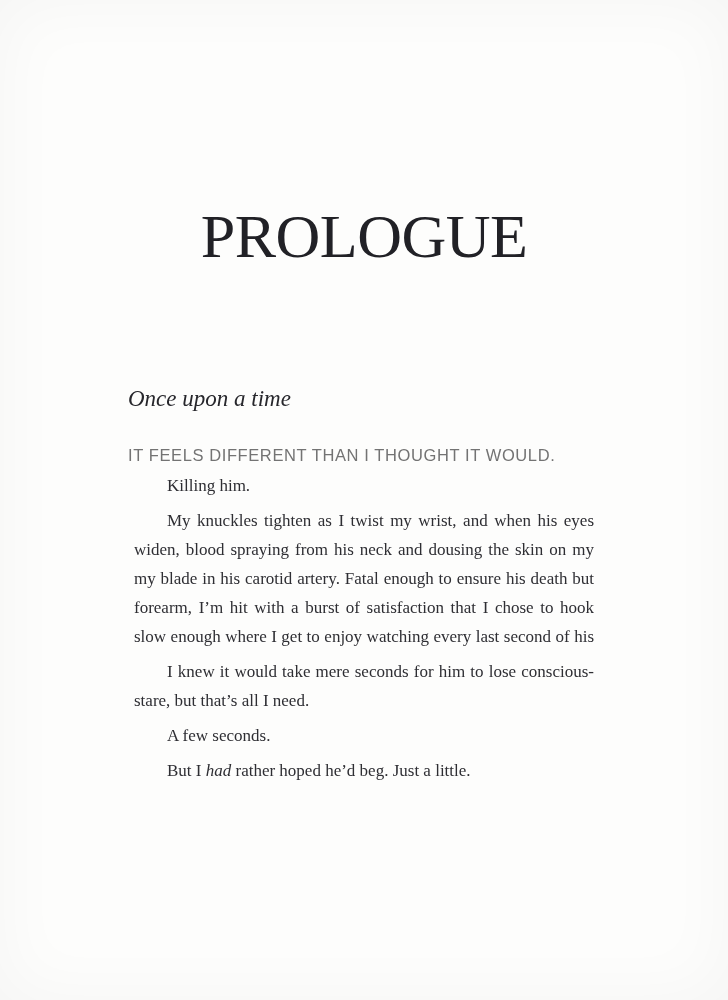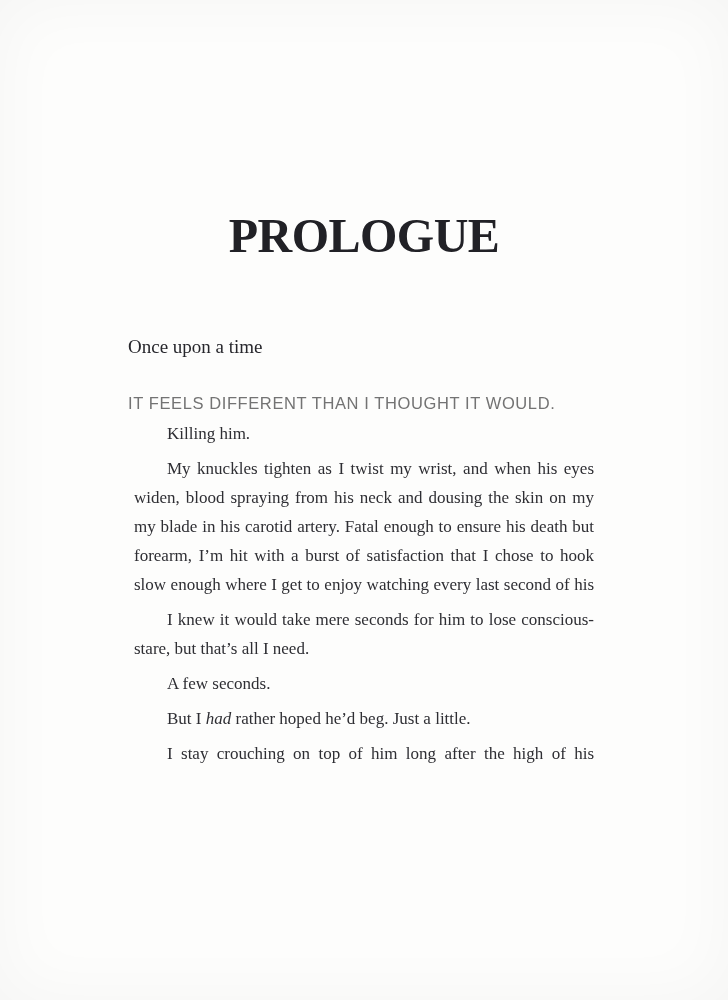--- a/index.html
+++ b/index.html
@@ -20,29 +20,30 @@
     position: absolute;
     left: 128px;
     top: 0;
     width: 472px;
   }
   .title {
     margin: 205px 0 0 0;
     padding: 0;
     text-align: center;
     font-family: "Liberation Serif", serif;
-    font-weight: 700;
-    font-size: 48px;
+    font-weight: 400;
+    font-size: 62px;
     line-height: 62px;
     letter-spacing: -0.5px;
     color: #212126;
   }
   .epigraph {
-    margin-top: 68px;
-    font-size: 19px;
+    margin-top: 120px;
+    font-style: italic;
+    font-size: 23px;
     line-height: 24px;
     color: #27272c;
   }
   .opener {
     margin-top: 34px;
     font-family: "Liberation Sans", sans-serif;
     font-size: 16.5px;
     line-height: 20px;
     letter-spacing: 0.6px;
     color: #737373;
@@ -85,18 +86,15 @@
         <div class="para">
           <div class="line indent"><span>I knew it would take mere seconds for him to lose conscious-</span></div>
           <div class="line last"><span>stare, but that’s all I need.</span></div>
         </div>
         <div class="para">
           <div class="line last indent"><span>A few seconds.</span></div>
         </div>
         <div class="para">
           <div class="line last indent"><span>But I </span><em>had</em><span> rather hoped he’d beg. Just a little.</span></div>
         </div>
-        <div class="para">
-          <div class="line indent"><span>I stay crouching on top of him long after the high of his</span></div>
-        </div>
       </div>
   </div>
 </div>
 
 </body></html>

